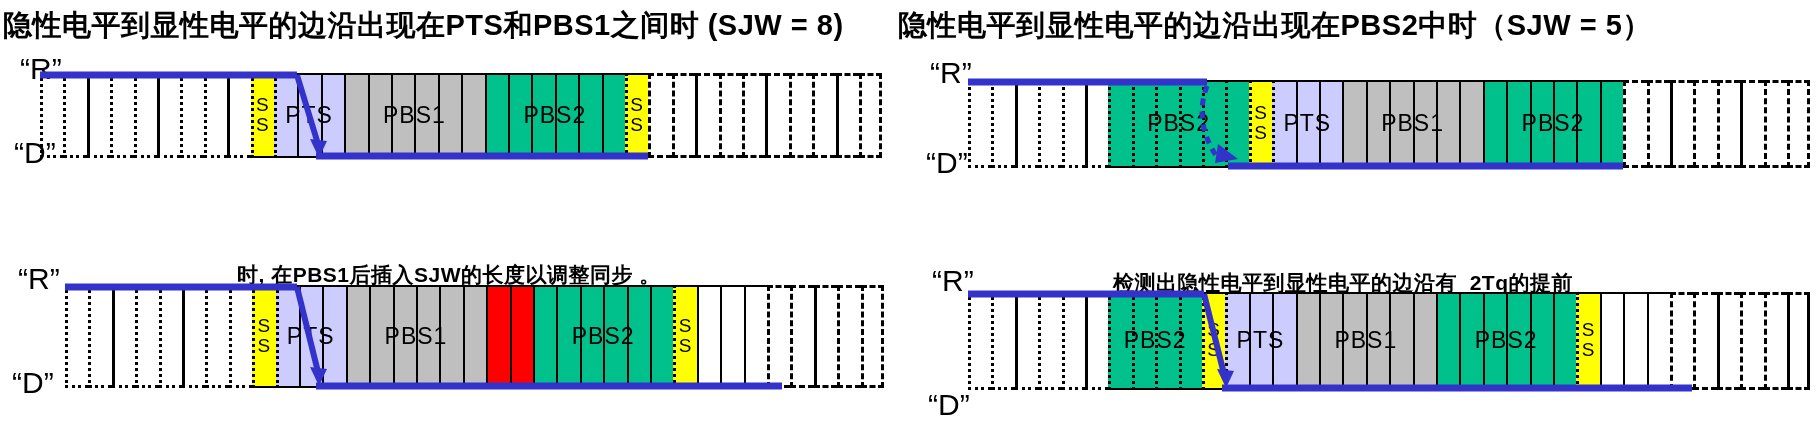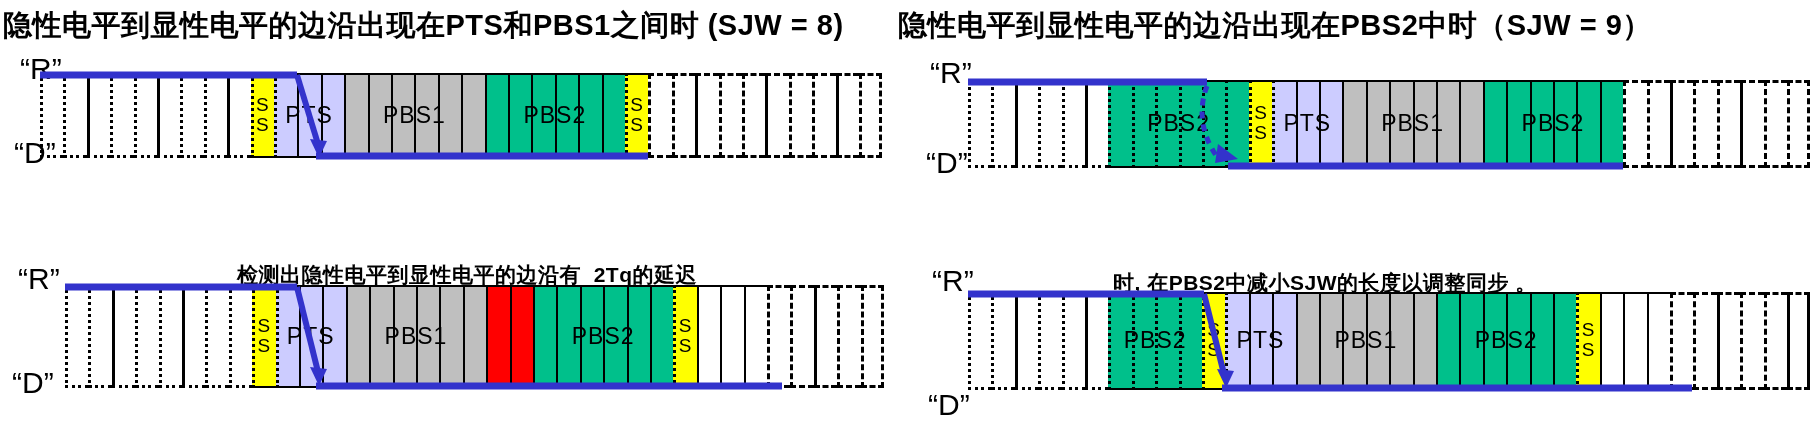--- a/index.html
+++ b/index.html
@@ -26,28 +26,28 @@
     position:absolute;text-align:center;font-size:19px;line-height:20px;
     white-space:pre-line;z-index:5;pointer-events:none;
   }
   .lvl{position:absolute;font-size:30px;z-index:6;white-space:pre;}
   #overlay{position:absolute;left:0;top:0;z-index:8;pointer-events:none;}
 </style>
 </head>
 <body>
 
 <div class="title" style="left:3px;top:6px;">隐性电平到显性电平的边沿出现在PTS和PBS1之间时 (SJW = 8)</div>
-<div class="title" style="left:898px;top:6px;">隐性电平到显性电平的边沿出现在PBS2中时（SJW = 9）</div>
+<div class="title" style="left:898px;top:6px;">隐性电平到显性电平的边沿出现在PBS2中时（SJW = 5）</div>
 
 <div class="note" style="left:237px;top:200px;">
-  <div>检测出隐性电平到显性电平的边沿有  2Tq的延迟</div>
   <div>时, 在PBS1后插入SJW的长度以调整同步 。</div>
 </div>
 
 <div class="note" style="left:1113px;top:208px;">
+  <div>检测出隐性电平到显性电平的边沿有  2Tq的提前</div>
   <div>时, 在PBS2中减小SJW的长度以调整同步 。</div>
 </div>
 
 <div id="diagrams">
     <div>
       <div class="lvl" style="left: 20px; top: 52px;">“R”</div>
       <div class="lvl" style="left: 14px; top: 136px;">“D”</div>
       <div class="cell" style="left: 40px; top: 73px; width: 23.4px; height: 85px; background: rgb(255, 255, 255); border-left: 3px dotted rgb(0, 0, 0); border-top: 3px dotted rgb(0, 0, 0); border-bottom: 3px dotted rgb(0, 0, 0);"></div>
       <div class="cell" style="left: 63.4px; top: 73px; width: 23.4px; height: 85px; background: rgb(255, 255, 255); border-left: 3px dotted rgb(0, 0, 0); border-top: 3px dotted rgb(0, 0, 0); border-bottom: 3px dotted rgb(0, 0, 0);"></div>
       <div class="cell" style="left: 86.8px; top: 73px; width: 23.4px; height: 85px; background: rgb(255, 255, 255); border-left: 3px solid rgb(0, 0, 0); border-top: 3px dotted rgb(0, 0, 0); border-bottom: 3px dotted rgb(0, 0, 0);"></div>

